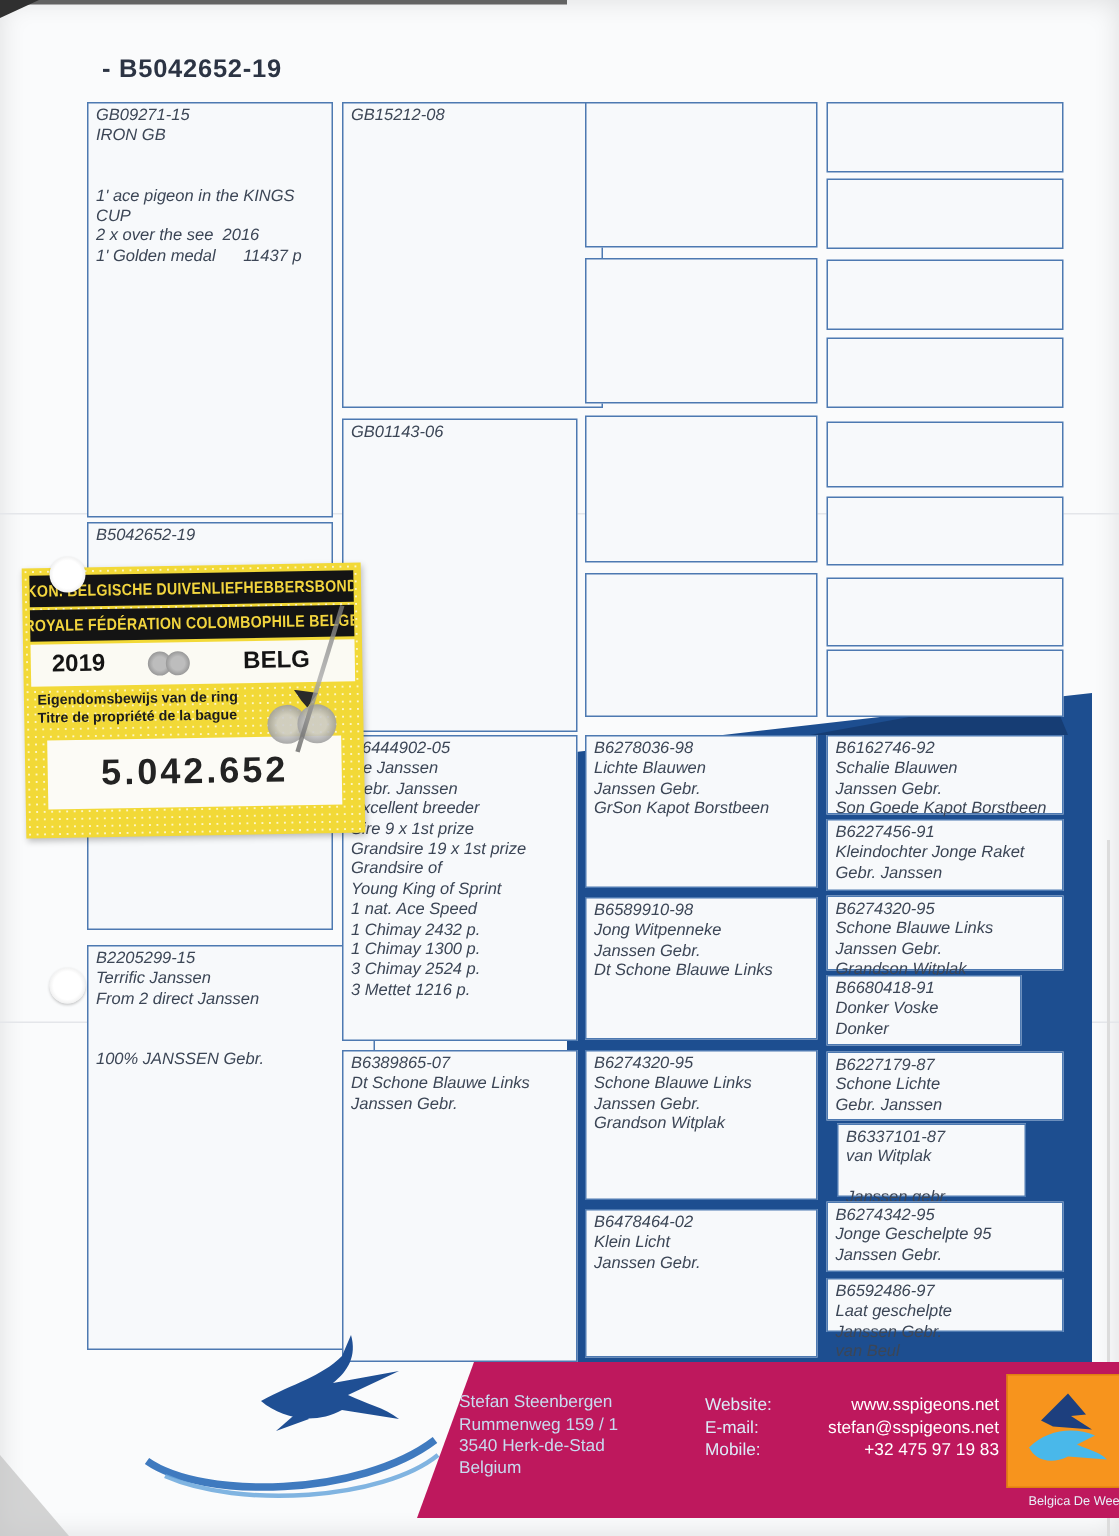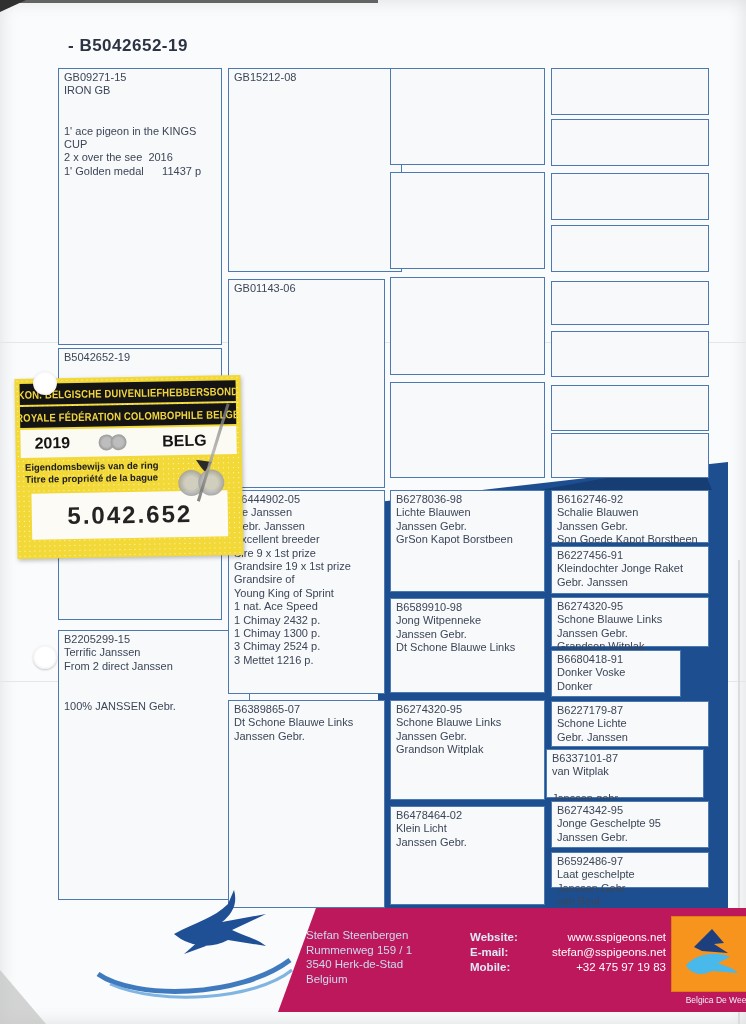--- a/index.html
+++ b/index.html
@@ -3,21 +3,21 @@
 <meta charset="utf-8">
 <style>
   html,body{margin:0;padding:0;}
   body{width:746px;height:1024px;background:#cfcfcf;font-family:"Liberation Sans",sans-serif;}
   .scan{position:relative;width:746px;height:1024px;background:#fafbfc;overflow:hidden;
         box-shadow:inset 0 0 18px rgba(0,0,0,.12);}
   .page-title{position:absolute;left:68px;top:36px;font-size:17px;font-weight:bold;
         color:#2c3444;letter-spacing:.5px;}
   .pbox{position:absolute;background:#f7f9fb;border:1.6px solid #4d79b1;z-index:2;
         box-sizing:border-box;}
-  .btxt{padding:2px 5px;font-size:11px;line-height:13.4px;color:#3c4656;white-space:pre-wrap;}
+  .btxt{padding:2px 5px;font-size:11px;line-height:13.4px;color:#3c4656;white-space:pre-wrap;font-style:italic;}
   .navy{position:absolute;left:374px;top:460px;width:354px;height:448px;background:#1d4e90;z-index:1;
         clip-path:polygon(4px 42px,300px 8px,354px 2px,354px 448px,4px 448px);}
   .navy-fold{position:absolute;left:540px;top:461px;width:172px;height:30px;background:#163d74;z-index:1;
         clip-path:polygon(0 29px,160px 0,172px 29px);}
   .crease{position:absolute;left:0;width:746px;height:1px;background:#e4e6ea;z-index:0;}
   .edge-top{position:absolute;left:0;top:0;width:378px;height:3px;background:#4a4a4a;opacity:.85;z-index:8;}
   .edge-corner{position:absolute;left:0;top:0;width:26px;height:12px;background:#303030;z-index:8;
         clip-path:polygon(0 0,26px 0,0 12px);}
   .edge-bl{position:absolute;left:0;top:960px;width:46px;height:64px;background:#c2c2c2;z-index:8;
         clip-path:polygon(0 64px,0 10px,46px 64px);opacity:.7;}
@@ -54,21 +54,21 @@
   .punch{position:absolute;width:24px;height:24px;border-radius:50%;z-index:6;
         background:radial-gradient(#ffffff 55%,#f0f0f0 72%,#cfcfcf 100%);
         box-shadow:0 1px 2px rgba(0,0,0,.22);}
   
   .footer-band{position:absolute;left:278px;top:908px;width:484px;height:104px;background:#be185d;z-index:3;
         clip-path:polygon(38px 0,484px 0,484px 104px,0 104px);}
   .addr{position:absolute;left:28px;top:20px;font-size:11.5px;line-height:14.5px;color:#c8dbf0;
         white-space:pre-wrap;}
   .contact{position:absolute;left:192px;top:22px;width:196px;font-size:11.5px;line-height:15px;}
   .contact .row{display:flex;justify-content:space-between;}
-  .contact .lbl{color:#dcebf8;font-weight:bold;}
+  .contact .lbl{color:#dcebf8;}
   .contact .val{color:#ffffff;text-align:right;}
   .belgica{position:absolute;left:386px;top:8px;width:90px;text-align:center;}
   .belgica .sq{width:74px;height:74px;background:#f7941d;margin:0 auto;border:1px solid #e07f10;}
   .belgica .cap{font-size:8.5px;color:#e9f0f9;margin-top:3px;text-align:right;}
   
   .sb-logo{position:absolute;left:52px;top:886px;width:240px;height:130px;z-index:3;}
   .sb-text{position:absolute;left:8px;top:66px;font-size:27px;font-weight:bold;letter-spacing:-.5px;
         color:#2b6fbd;text-shadow:0 1px 0 rgba(110,170,225,.55);}
   .sb-swoosh{position:absolute;left:28px;top:58px;}
   .sb-pigeon{position:absolute;left:118px;top:2px;}
@@ -194,21 +194,21 @@
   <div class="pbox" style="left:551px;top:650px;width:130px;height:47px">
     <div class="btxt">B6680418-91
 Donker Voske
 Donker</div>
   </div>
   <div class="pbox" style="left:551px;top:701px;width:158px;height:46px">
     <div class="btxt">B6227179-87
 Schone Lichte
 Gebr. Janssen</div>
   </div>
-  <div class="pbox" style="left:546px;top:749px;width:158px;height:49px">
+  <div class="pbox" style="left:558px;top:749px;width:126px;height:49px">
     <div class="btxt">B6337101-87
 van Witplak
 
 Janssen gebr.</div>
   </div>
   <div class="pbox" style="left:551px;top:801px;width:158px;height:47px">
     <div class="btxt">B6274342-95
 Jonge Geschelpte 95
 Janssen Gebr.</div>
   </div>

